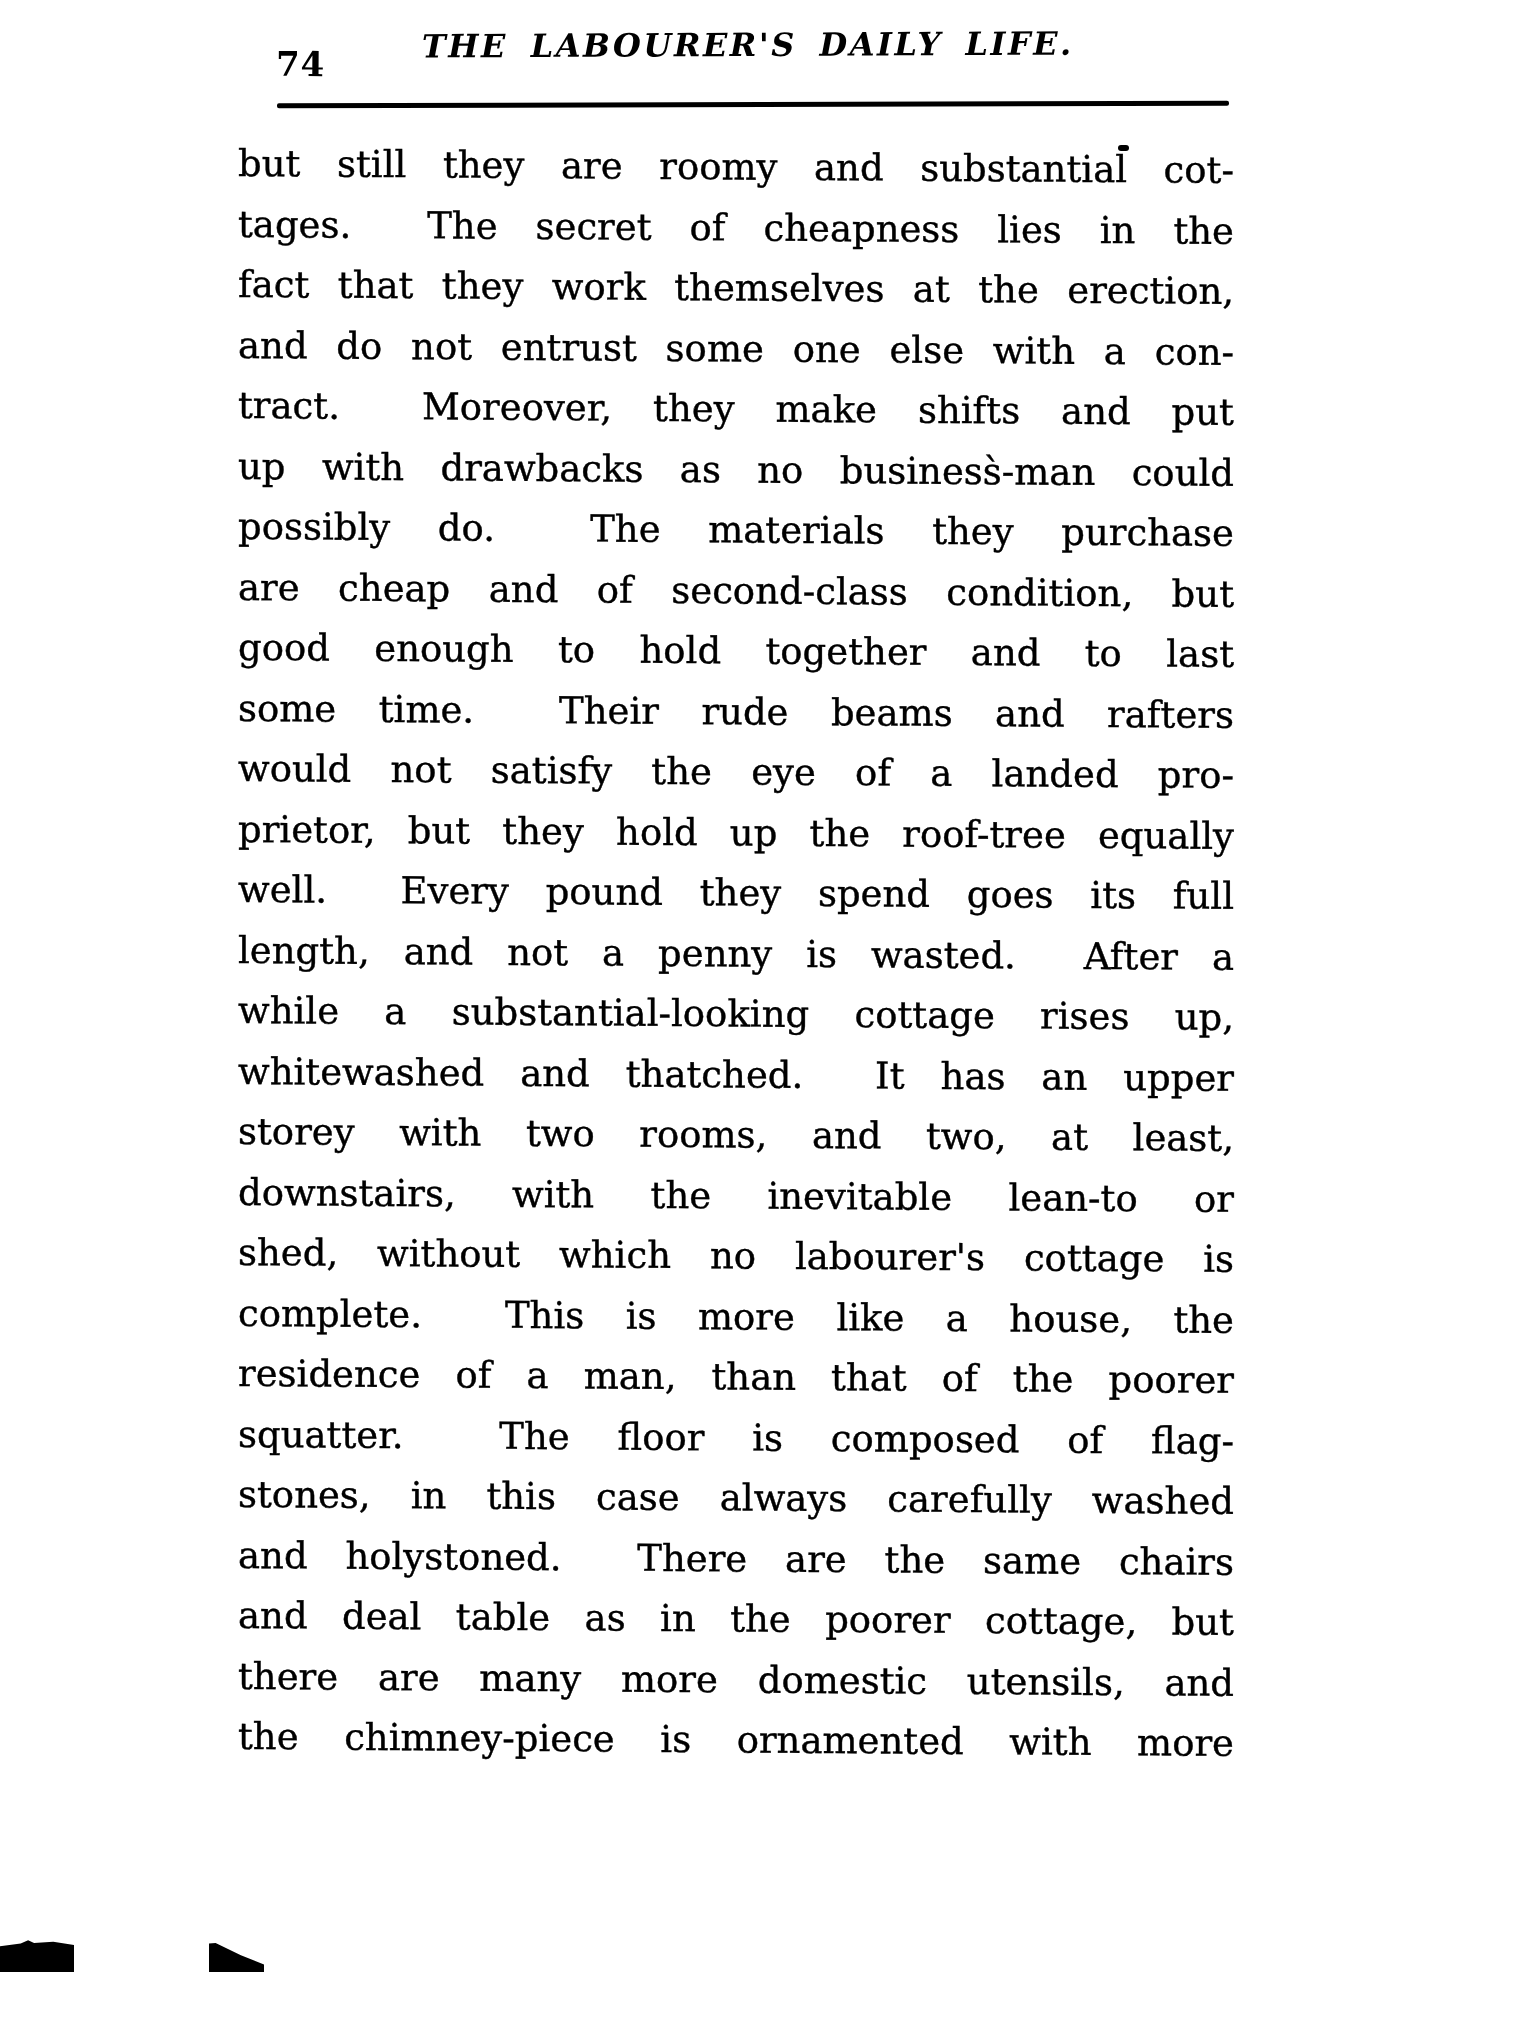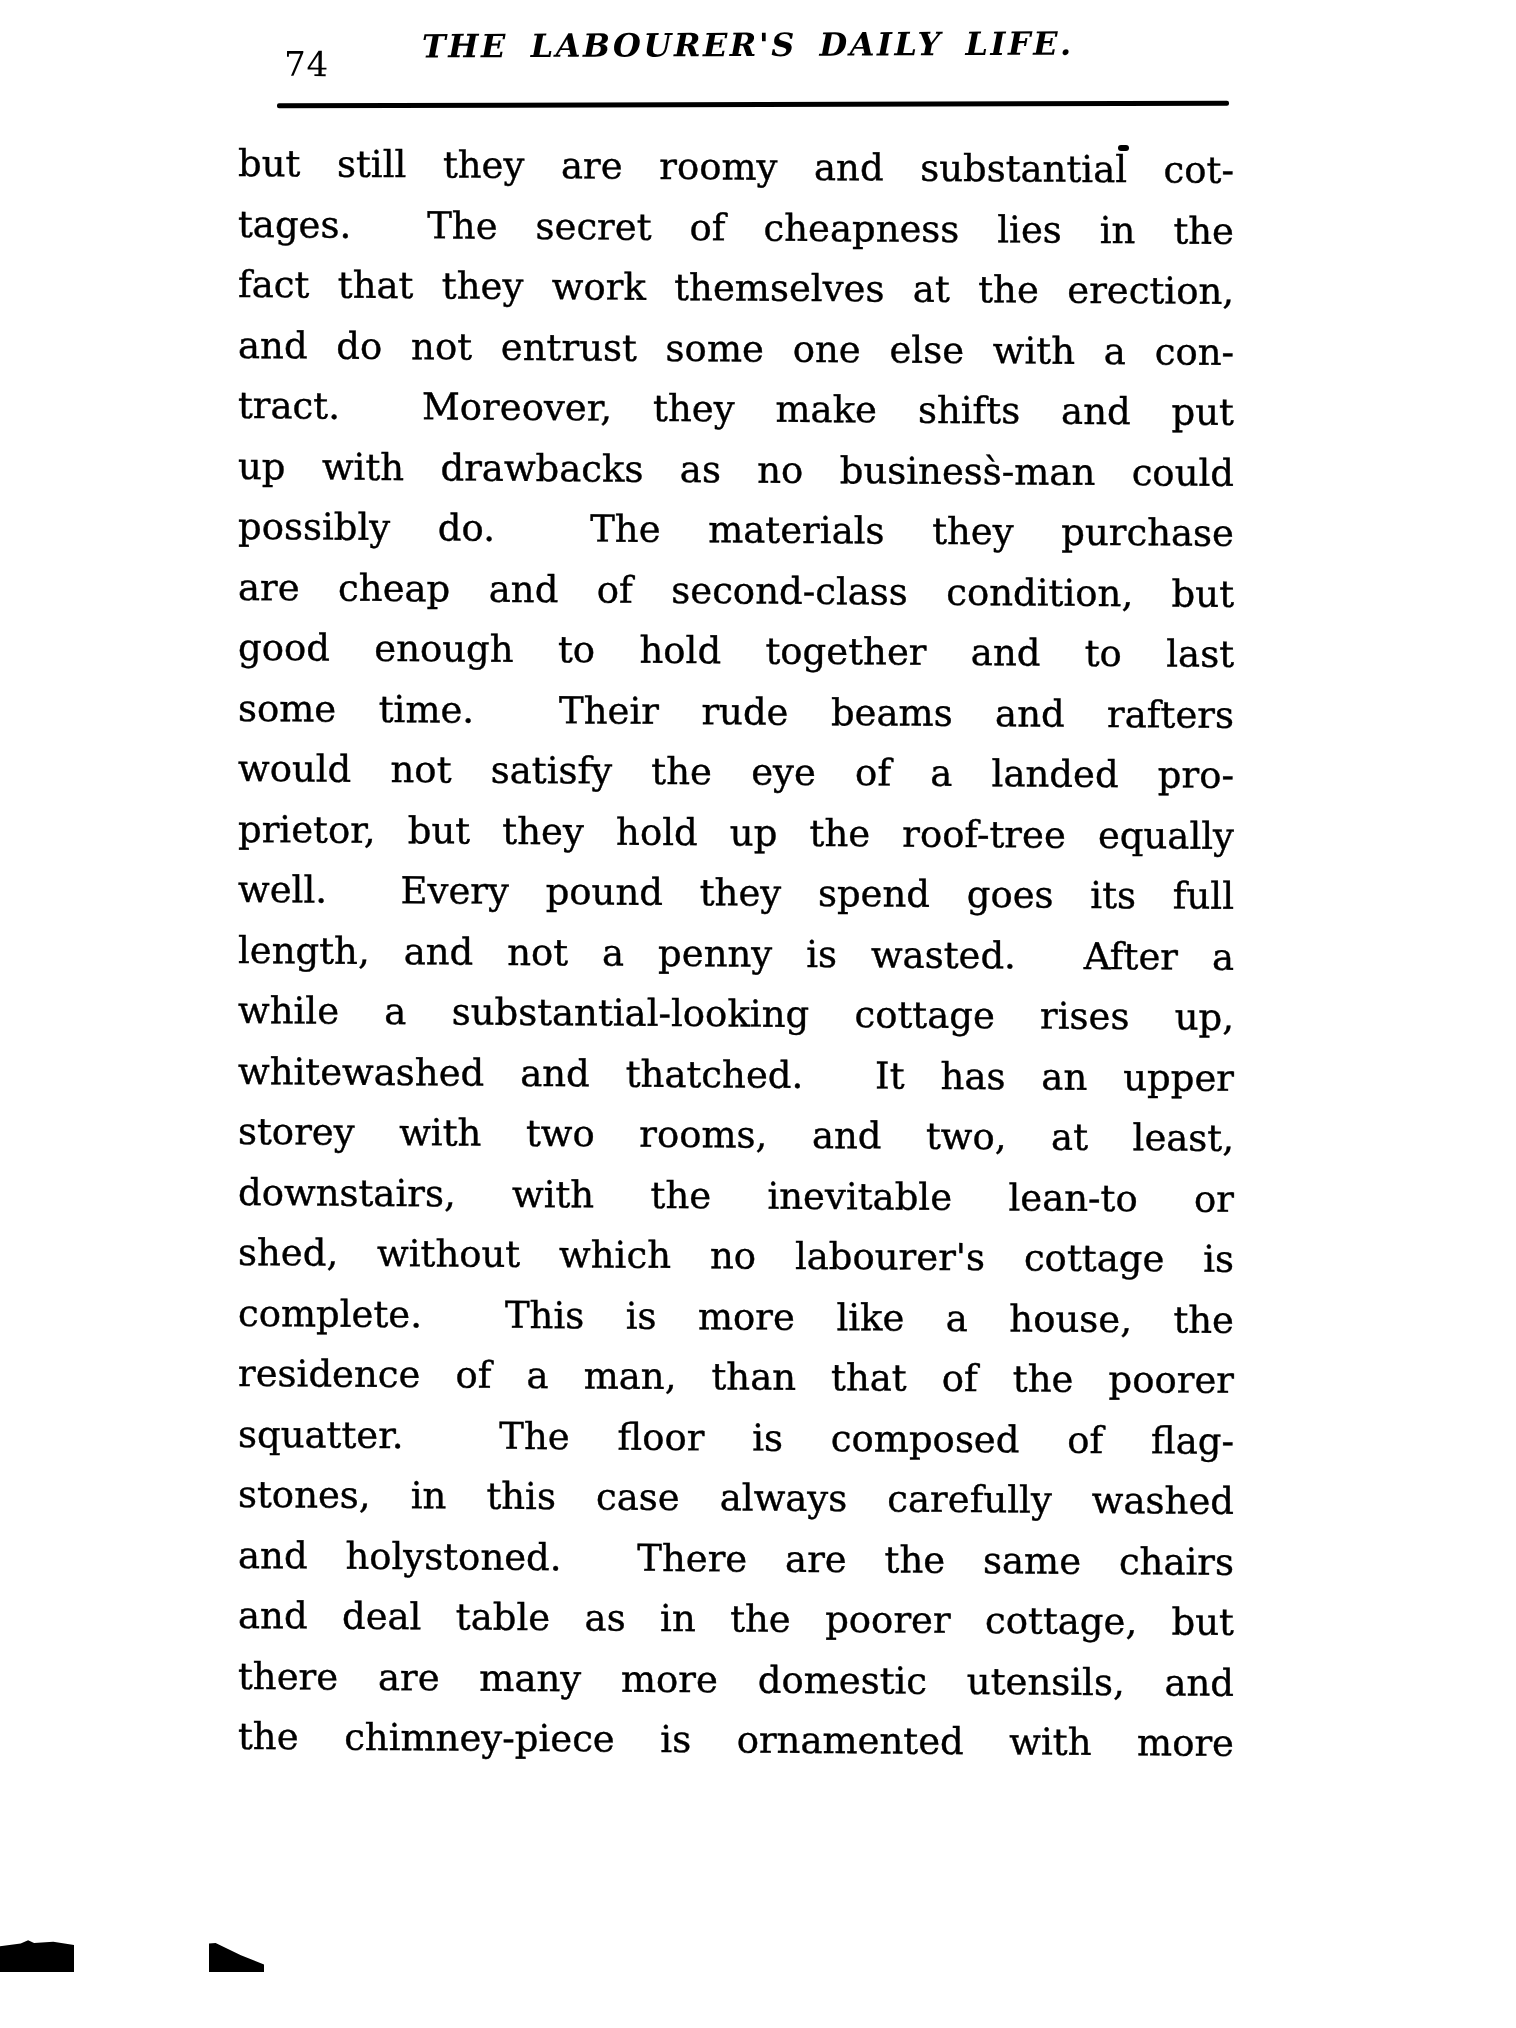--- a/index.html
+++ b/index.html
@@ -14,24 +14,23 @@
     background: #ffffff;
     overflow: hidden;
     font-family: "DejaVu Serif", "Liberation Serif", serif;
     color: #000000;
   }
   .pagenum {
     position: absolute;
     left: 276px;
     top: 44px;
     font-size: 34px;
-    font-weight: 400;
+    font-weight: 700;
     letter-spacing: 1px;
     transform: rotate(0.4deg);
-    margin-left: 8px;
   }
   .running-title {
     position: absolute;
     left: 422px;
     top: 26px;
     font-size: 32px;
     font-style: italic;
     font-weight: 700;
     letter-spacing: 2.5px;
     word-spacing: 9px;

